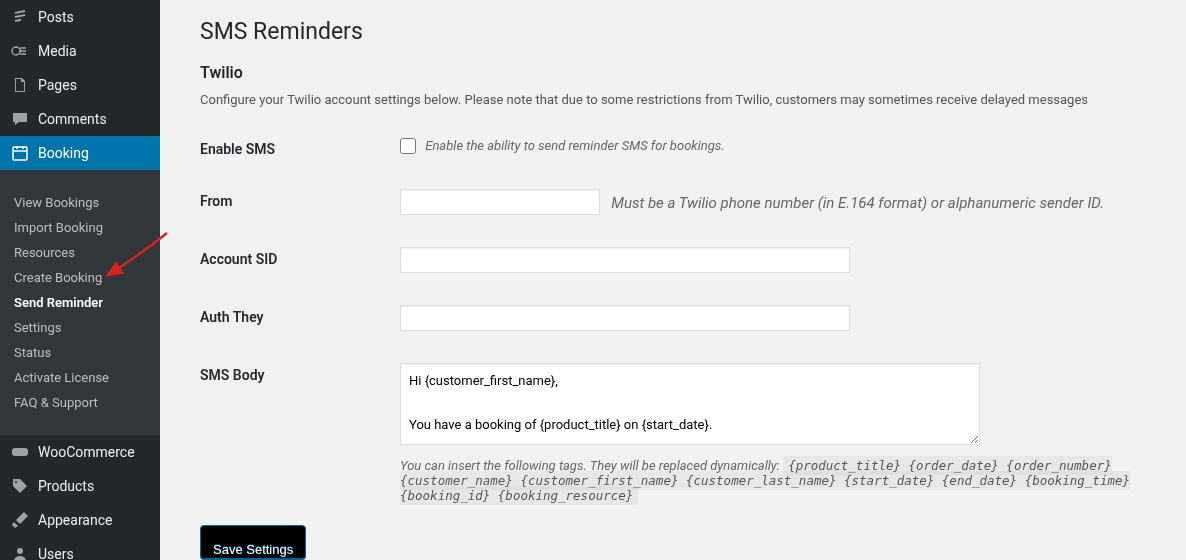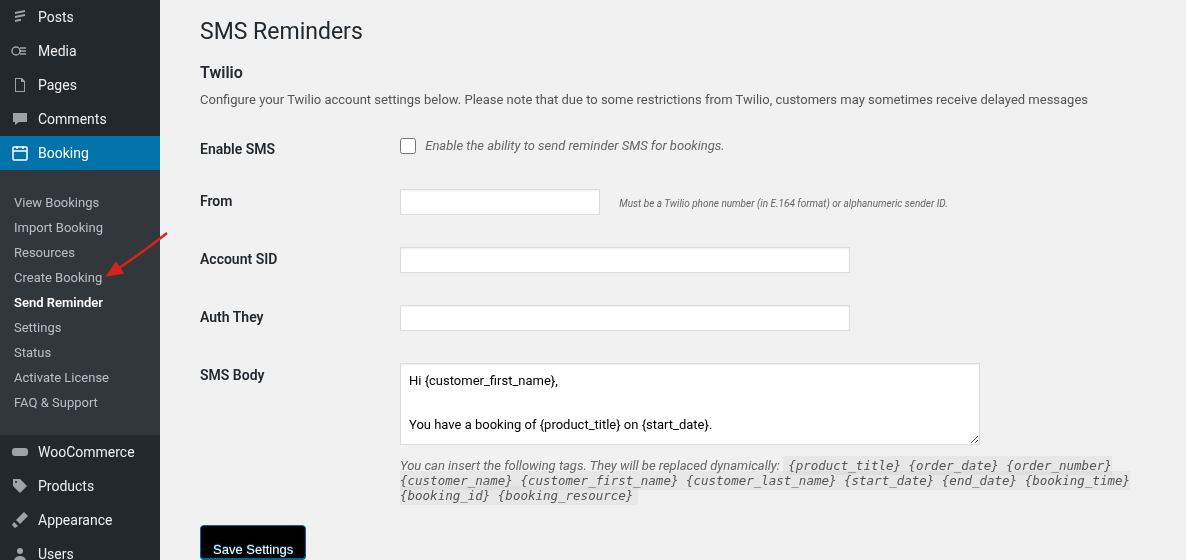--- a/index.html
+++ b/index.html
@@ -149,22 +149,22 @@
   background: #fff;
   font-size: 13px;
   font-family: inherit;
   box-shadow: inset 0 1px 2px rgba(0,0,0,.07);
   resize: vertical;
   line-height: 1.7;
 }
 .field-desc {
   font-style: italic;
   color: #666;
-  font-size: 10px;
-  margin-left: 16px;
+  font-size: 15px;
+  margin-left: 8px;
   vertical-align: middle;
 }
 .field-desc-below {
   font-style: italic;
   color: #666;
   font-size: 13px;
   margin-top: 10px;
 }
 .field-desc-below .code {
   color: #555;

